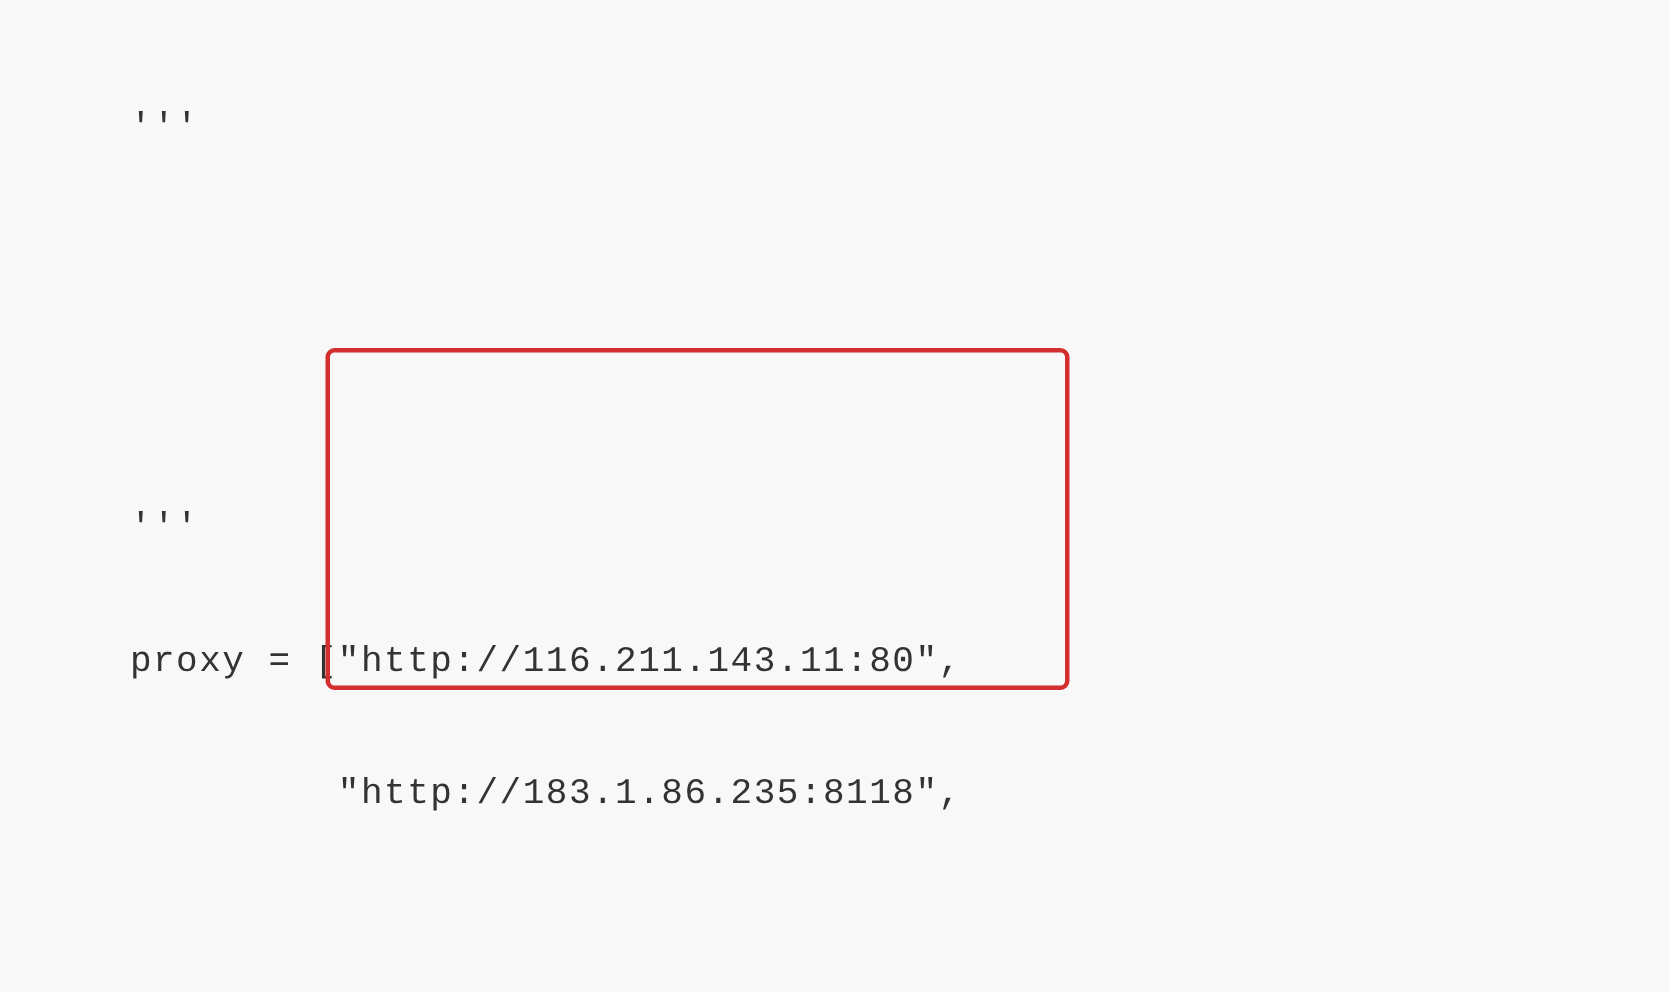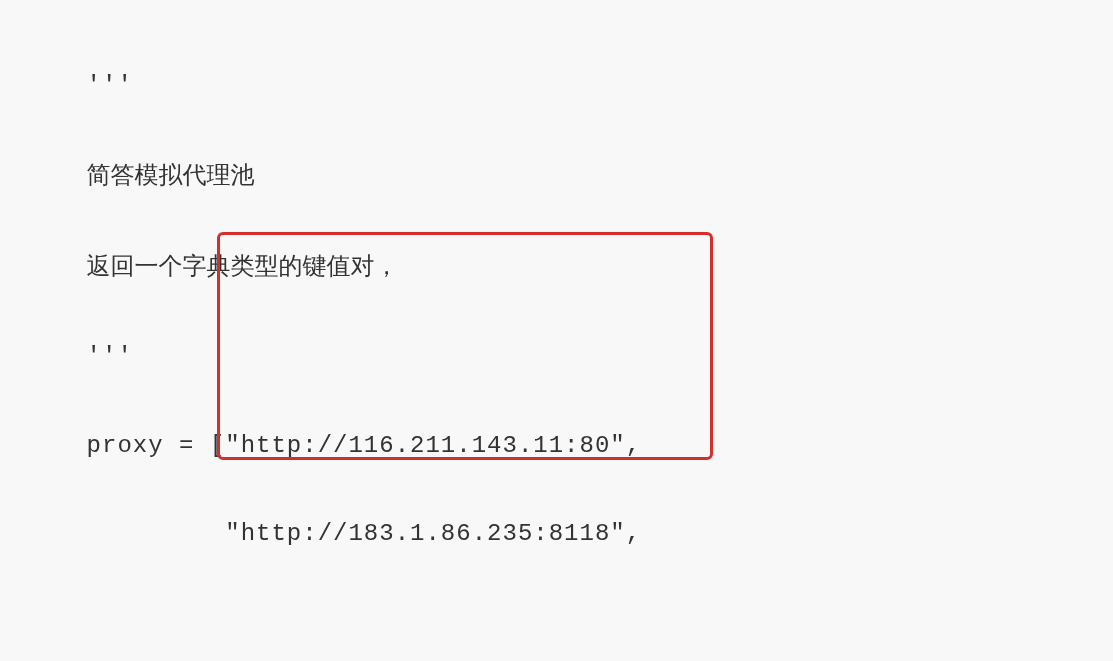--- a/index.html
+++ b/index.html
@@ -33,22 +33,22 @@
     .cn {
       font-family: "Microsoft YaHei", "SimSun", sans-serif;
       letter-spacing: 0px;
     }
   </style>
 </head>
 <body>
 
 <div class="code-container">
 <span class="line">    '''</span>
-<span class="line"><span>    </span><span class="cn">简答模拟代理池</span></span>
-<span class="line"><span>    </span><span class="cn">返回一个字典类型的键值对，</span></span>
+<span class="line"><span>    </span></span>
+<span class="line"><span>    </span></span>
 <span class="line">    '''</span>
 <span class="line">    proxy = ["http://116.211.143.11:80",</span>
 <span class="line">             "http://183.1.86.235:8118",</span>
 
 
 
 
 
 
 

